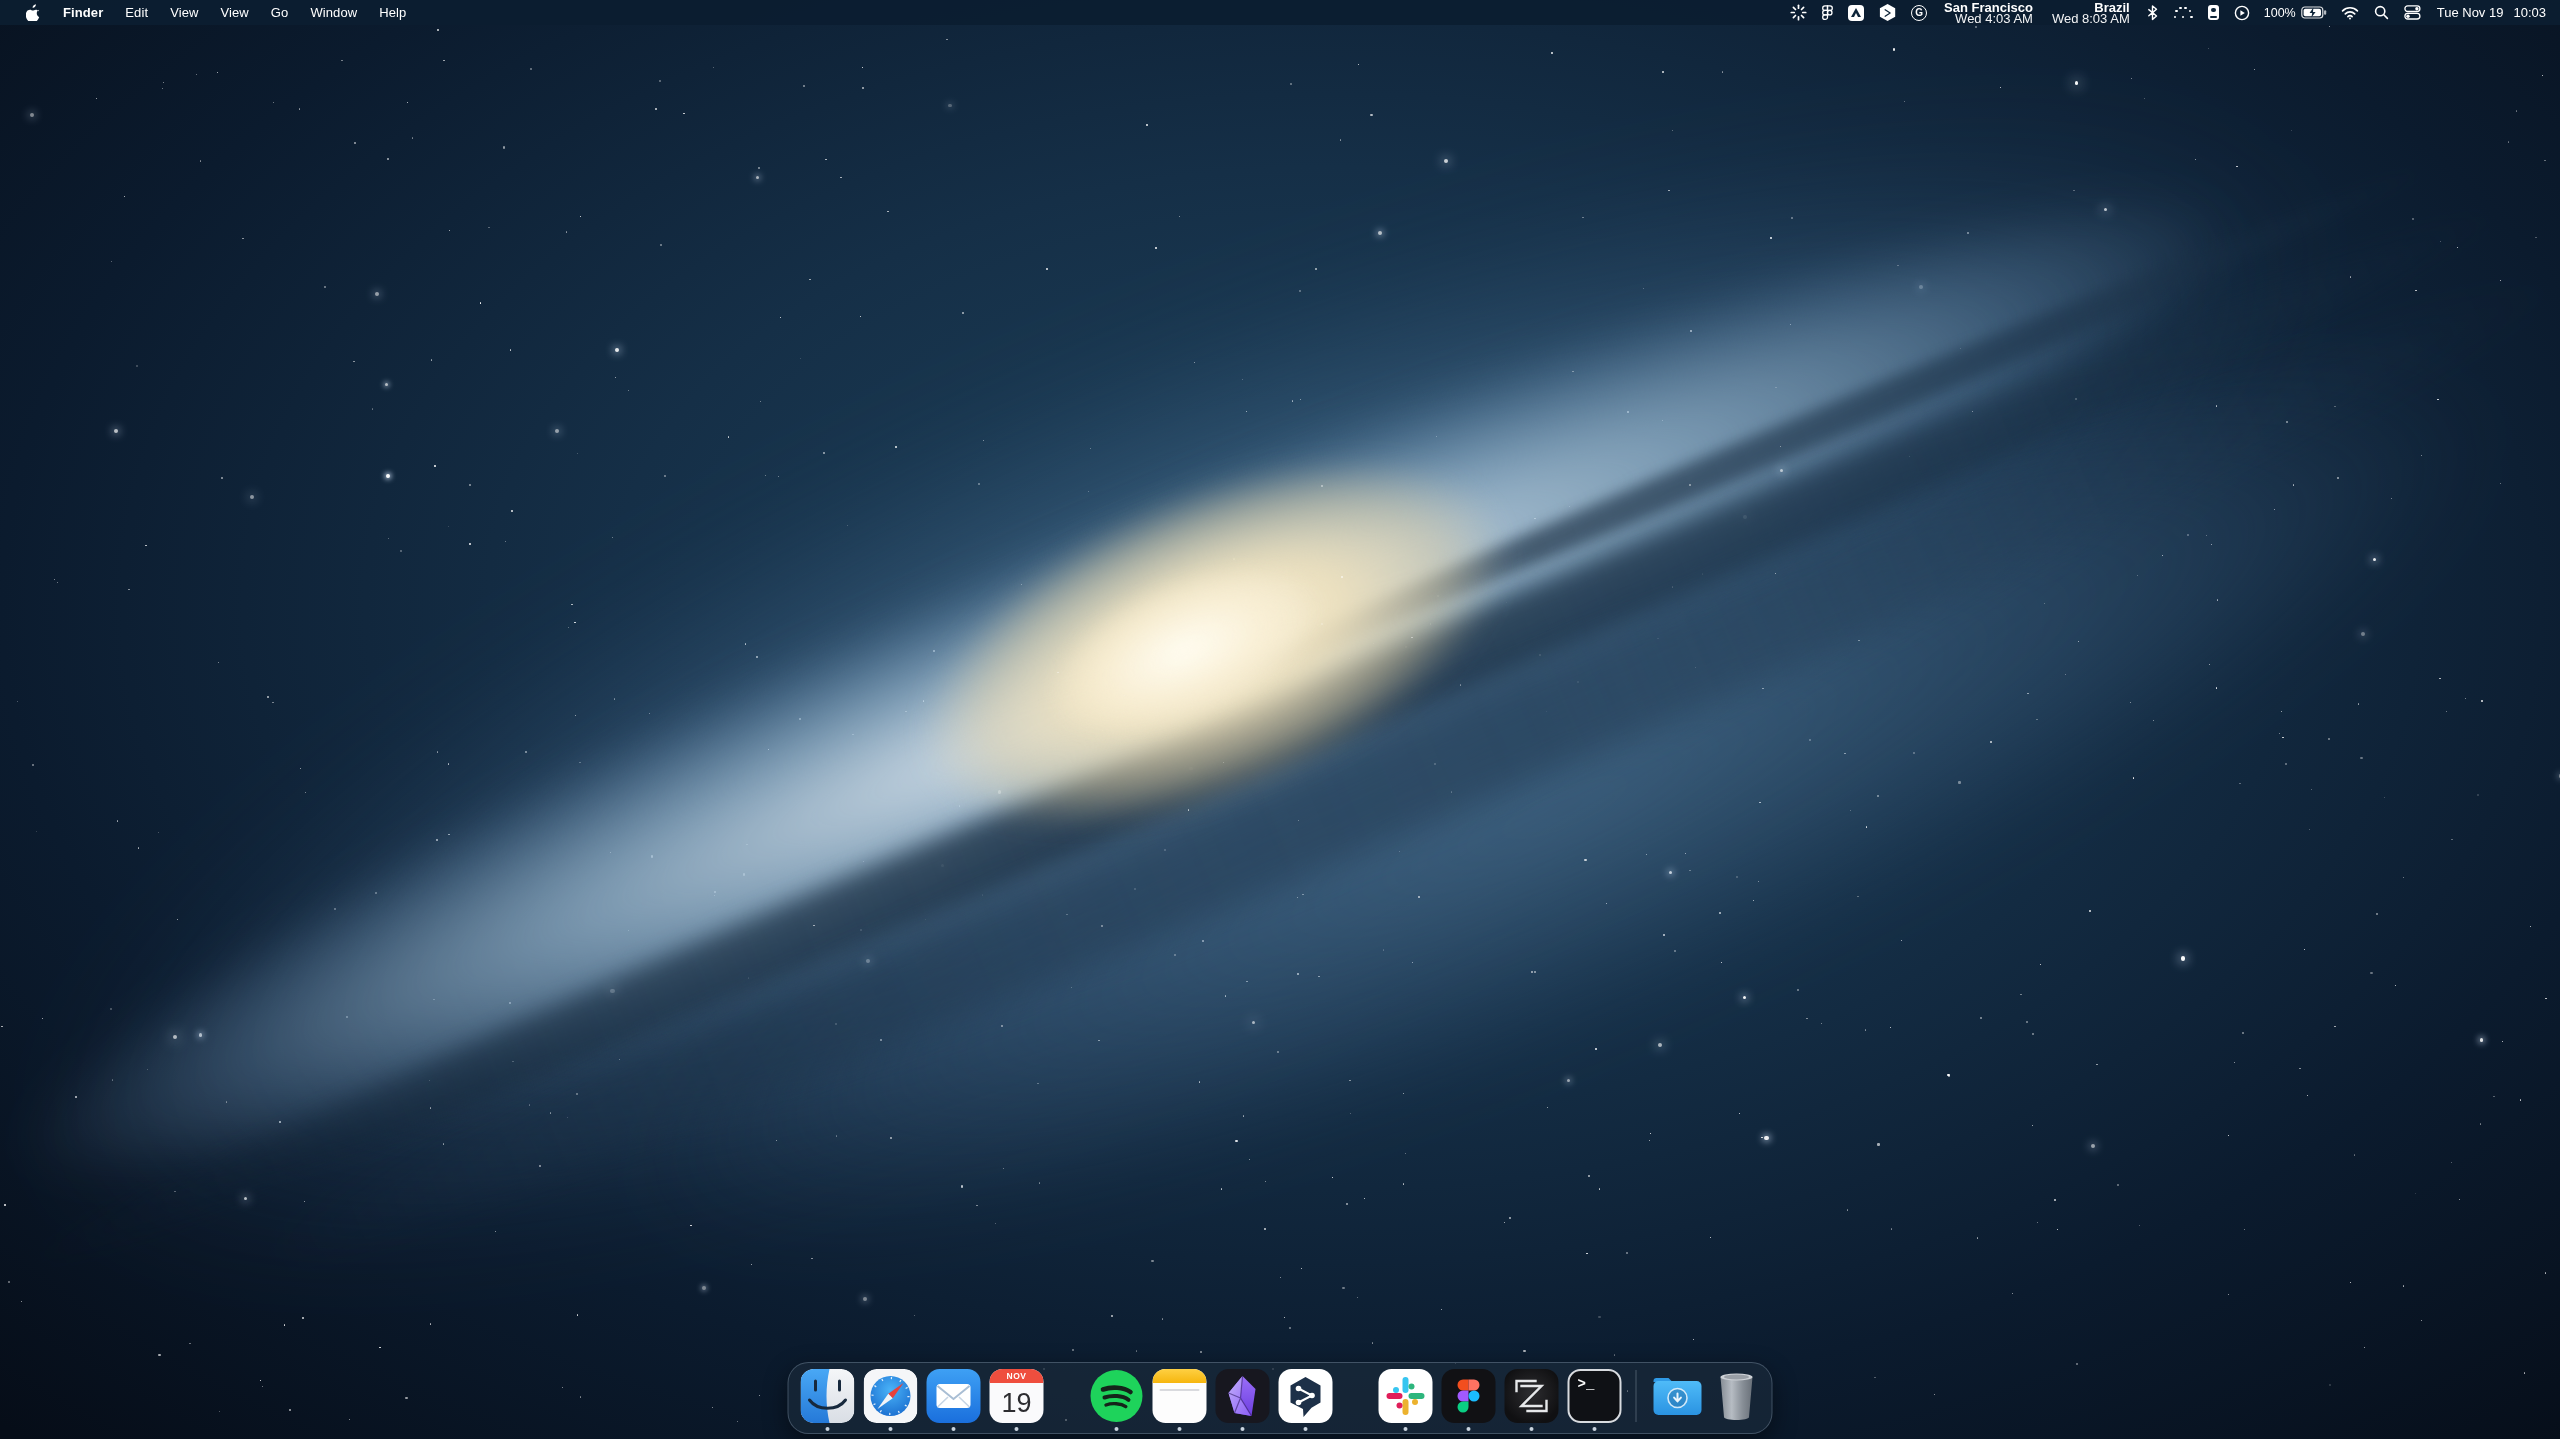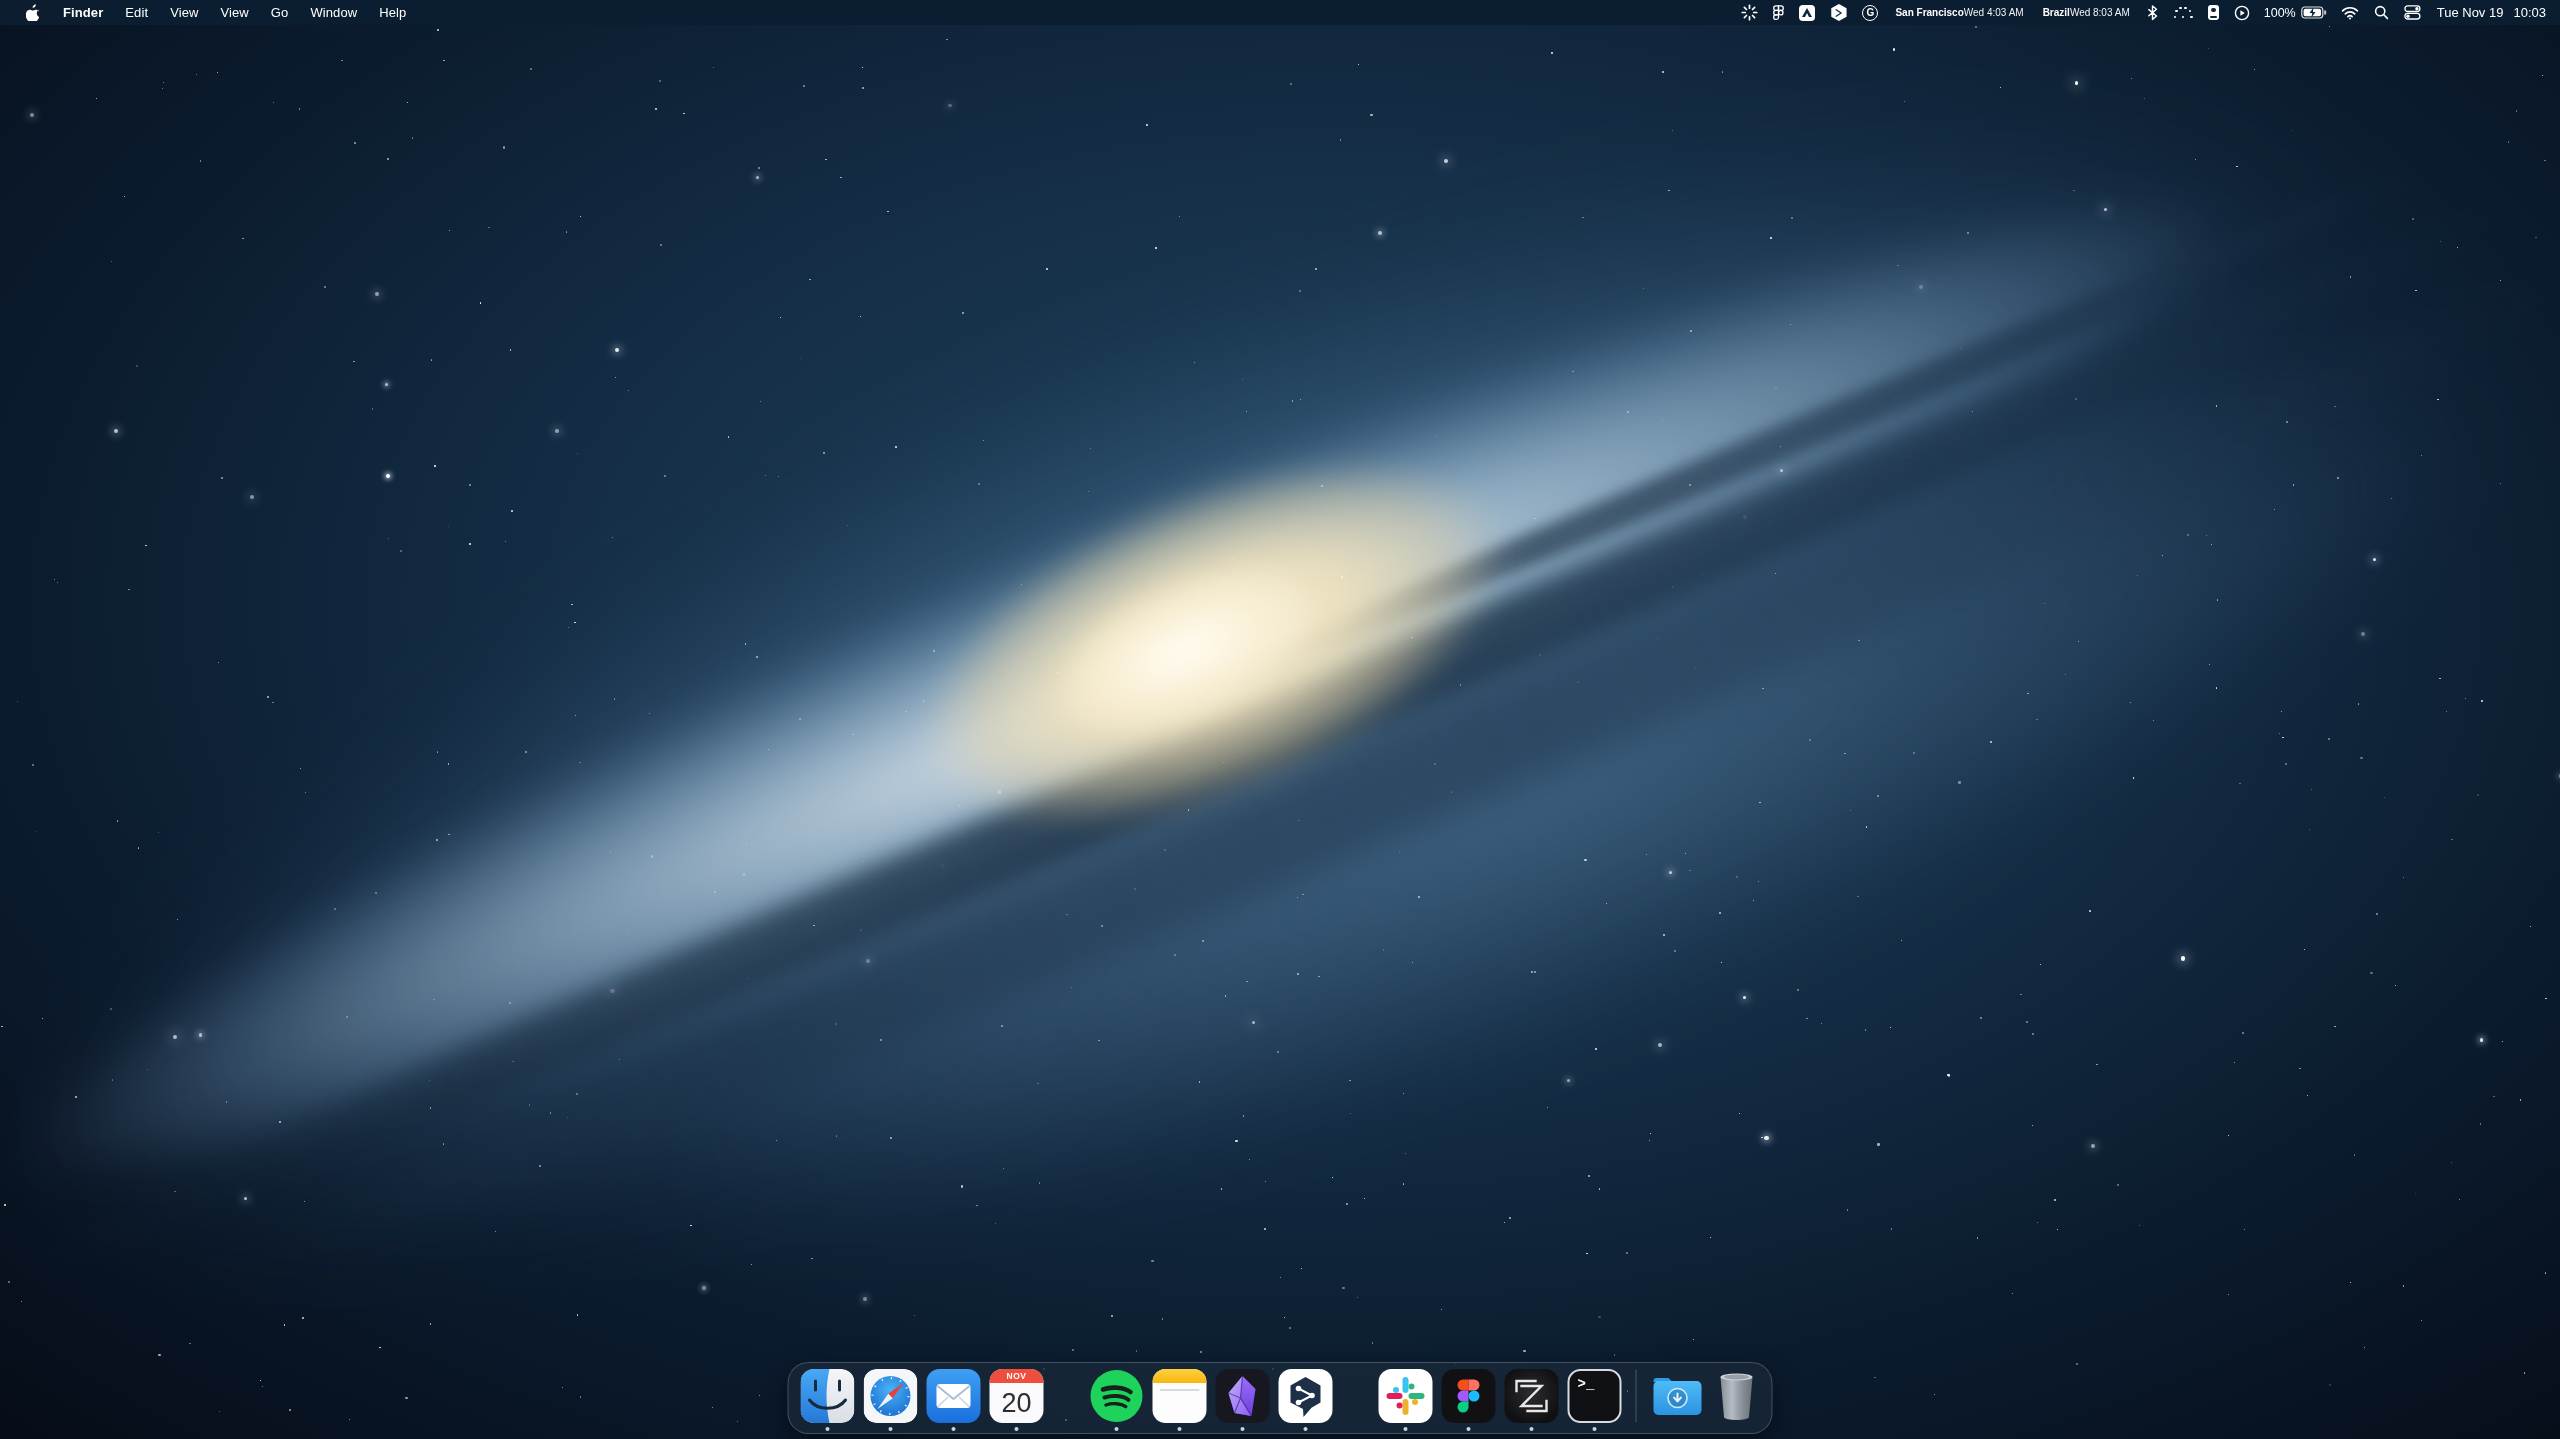--- a/index.html
+++ b/index.html
@@ -37,22 +37,22 @@
   
   .menubar { position:absolute; left:0; top:0; width:2560px; height:25px;
     background:rgba(12,30,48,.95); display:flex; align-items:center; justify-content:space-between;
     color:#fff; font-size:13px; z-index:40; }
   .mb-left { display:flex; align-items:center; height:100%; padding-left:14px; }
   .mb-apple { display:flex; align-items:center; padding:0 12px; height:100%; }
   .mb-item { padding:0 11px; height:100%; display:flex; align-items:center; letter-spacing:.1px; }
   .mb-item.bold { font-weight:700; }
   .mb-right { display:flex; align-items:center; height:100%; padding-right:14px; gap:9px; }
   .st { display:flex; align-items:center; justify-content:center; height:100%; padding:0 3px; }
-  .clock { display:flex; flex-direction:row; align-items:flex-start; justify-content:center;
-    line-height:11px; font-size:10px; padding:0 5px; }
+  .clock { display:flex; flex-direction:column; align-items:flex-end; justify-content:center;
+    line-height:11px; font-size:13px; padding:0 5px; }
   .clock b { font-weight:700; } .clock i { font-style:normal; font-weight:400; opacity:.95; }
   .batt { display:flex; align-items:center; gap:5px; font-size:12.5px; padding:0 2px; }
   .mb-datetime { display:flex; gap:10px; font-size:13px; padding-left:4px; }
   .tri-ico { width:16px; height:16px; background:#fff; border-radius:4px; position:relative; }
   .tri-ico s { position:absolute; left:3px; top:3.5px; width:0; height:0;
     border-left:5px solid transparent; border-right:5px solid transparent; border-bottom:9px solid #0e2539; }
   .tri-ico u { position:absolute; left:5.5px; top:8px; width:0; height:0;
     border-left:2.5px solid transparent; border-right:2.5px solid transparent; border-bottom:4.5px solid #fff; }
   .hexm { width:17px; height:17px; background:#fff; display:flex; align-items:center; justify-content:center;
     clip-path:polygon(50% 0,95% 25%,95% 75%,50% 100%,5% 75%,5% 25%); }
@@ -837,21 +837,21 @@
           <path d="M11 17 L27 30 L43 17" fill="none" stroke="#a9bed4" stroke-width="2"></path>
           <path d="M11 38 L21.5 28 M43 38 L32.5 28" fill="none" stroke="#c7d5e4" stroke-width="1.6"></path>
         </svg>
       </span>
         <i class="dot"></i>
     </div>
 
     <div class="dock-item">
       <span class="tile t-cal">
         <span class="cal-head">NOV</span>
-        <span class="cal-day">20</span>
+        <span class="cal-day">19</span>
       </span>
         <i class="dot"></i>
     </div>
 
     <div class="dock-spacer"></div>
 
     <div class="dock-item">
       <span class="tile t-spotify">
         <svg width="54" height="54" viewBox="0 0 54 54">
           <circle cx="27" cy="27" r="26" fill="#1ed35b"></circle>

